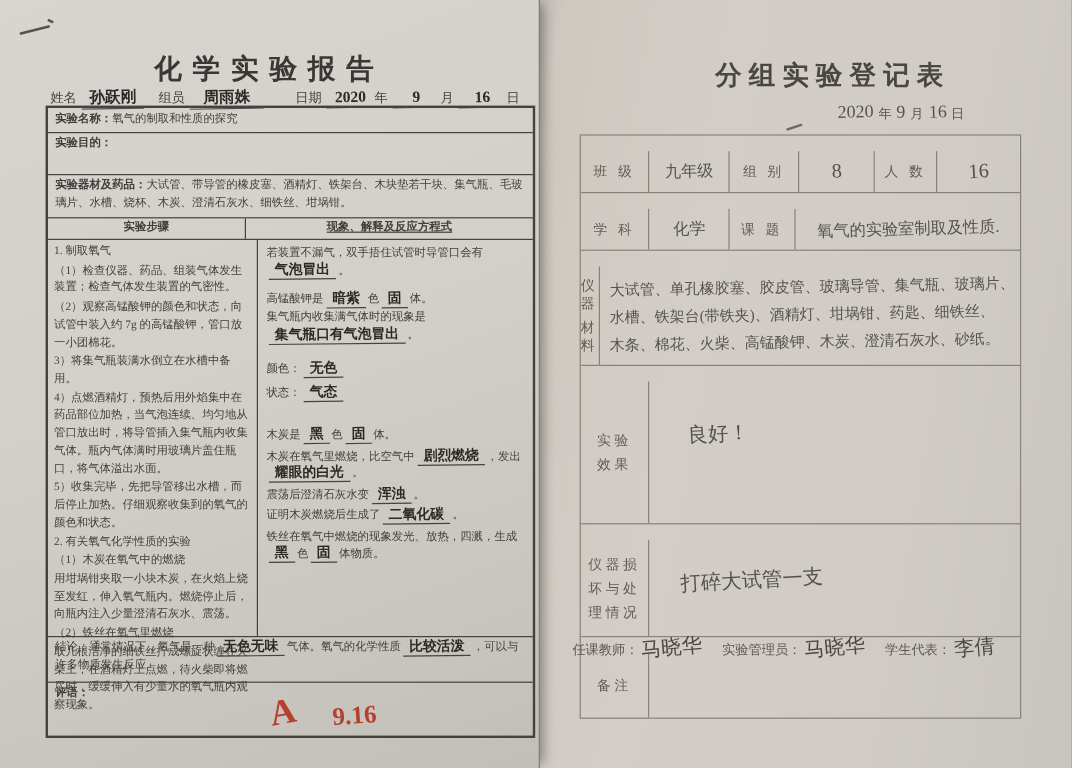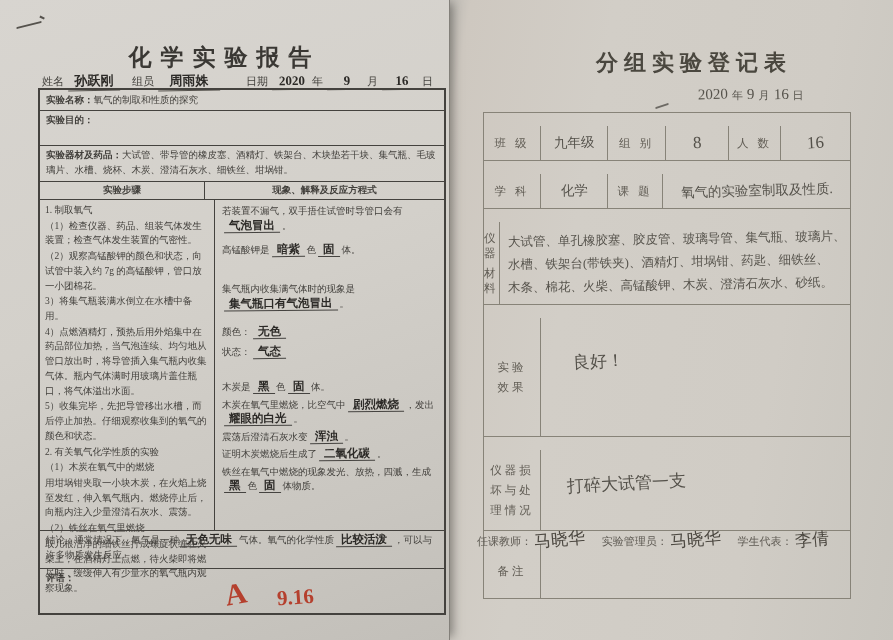--- a/index.html
+++ b/index.html
@@ -58,21 +58,21 @@
   .lrow{border-bottom:1.5px solid #44423e;padding:2px 6px;position:relative;}
   .lrow:last-child{border-bottom:none;}
   .lrow .lbl{font-weight:bold;}
   .r-name{height:16px;display:flex;align-items:center;}
   .r-purpose{height:30px;display:flex;}
   .r-purpose .plines{flex:1;}
   .r-materials{height:31px;}
   .r-colhead{height:17px;display:flex;padding:0;font-weight:bold;}
   .r-colhead .ch{display:flex;align-items:center;justify-content:center;}
   .ch.left{width:164px;border-right:1.5px solid #44423e;}
-  .ch.right{flex:1;}
+  .ch.right{flex:1;text-decoration:underline;}
   .r-body{height:330px;display:flex;padding:0;}
   .col-steps{width:164px;border-right:1.5px solid #44423e;padding:3px 5px;}
   .col-obs{flex:1;padding:4px 7px;}
   .step-p{margin:0 0 1px 0;}
   .obs-line{min-height:14px;}
   .blank-fill{
     border-bottom:1.2px solid #454340;padding:0 5px;margin:0 2px;
     font-family:cursive;color:#2c2a27;font-weight:bold;font-size:11.5px;
     display:inline-block;line-height:1.1;transform:rotate(-.6deg);
   }
@@ -167,21 +167,21 @@
             <div class="step-p">5）收集完毕，先把导管移出水槽，而后停止加热。仔细观察收集到的氧气的颜色和状态。</div>
             <div class="step-p">2. 有关氧气化学性质的实验</div>
             <div class="step-p">（1）木炭在氧气中的燃烧</div>
             <div class="step-p">用坩埚钳夹取一小块木炭，在火焰上烧至发红，伸入氧气瓶内。燃烧停止后，向瓶内注入少量澄清石灰水、震荡。</div>
             <div class="step-p">（2）铁丝在氧气里燃烧</div>
             <div class="step-p">取几根洁净的细铁丝拧成螺旋状缠在火柴上，在酒精灯上点燃，待火柴即将燃尽时，缓缓伸入有少量水的氧气瓶内观察现象。</div>
           </div>
         <div class="col-obs">
             <div class="obs-line"><span class="pt">若装置不漏气，双手捂住试管时导管口会有</span><span class="blank-fill">气泡冒出</span><span class="pt">。</span></div>
             <div class="obs-line" style="margin-top: 10px;"><span class="pt">高锰酸钾是</span><span class="blank-fill">暗紫</span><span class="pt">色</span><span class="blank-fill">固</span><span class="pt">体。</span></div>
-            <div class="obs-line" style="margin-top: 24px;"><span class="pt">集气瓶内收集满气体时的现象是</span><span class="blank-fill">集气瓶口有气泡冒出</span><span class="pt">。</span></div>
+            <div class="obs-line" style="margin-top: 0;"><span class="pt">集气瓶内收集满气体时的现象是</span><span class="blank-fill">集气瓶口有气泡冒出</span><span class="pt">。</span></div>
             <div class="obs-line" style="margin-top: 13px;"><span class="pt">颜色：</span><span class="blank-fill">无色</span></div>
             <div class="obs-line" style="margin-top: 6px;"><span class="pt">状态：</span><span class="blank-fill">气态</span></div>
             <div class="obs-line" style="margin-top: 20px;"><span class="pt">木炭是</span><span class="blank-fill">黑</span><span class="pt">色</span><span class="blank-fill">固</span><span class="pt">体。</span></div>
             <div class="obs-line" style="margin-top: 3px;"><span class="pt">木炭在氧气里燃烧，比空气中</span><span class="blank-fill">剧烈燃烧</span><span class="pt">，发出</span><span class="blank-fill">耀眼的白光</span><span class="pt">。</span></div>
             <div class="obs-line" style="margin-top: 3px;"><span class="pt">震荡后澄清石灰水变</span><span class="blank-fill">浑浊</span><span class="pt">。</span></div>
             <div class="obs-line" style="margin-top: 2px;"><span class="pt">证明木炭燃烧后生成了</span><span class="blank-fill">二氧化碳</span><span class="pt">。</span></div>
             <div class="obs-line" style="margin-top: 3px;"><span class="pt">铁丝在氧气中燃烧的现象发光、放热，四溅，生成</span><span class="blank-fill">黑</span><span class="pt">色</span><span class="blank-fill">固</span><span class="pt">体物质。</span></div>
           </div>
       </div>
       <div class="lrow r-conclusion"><span class="pt">结论：通常情况下，氧气是一种</span><span class="blank-fill">无色无味</span><span class="pt">气体。氧气的化学性质</span><span class="blank-fill">比较活泼</span><span class="pt">，可以与许多物质发生反应.</span></div>

